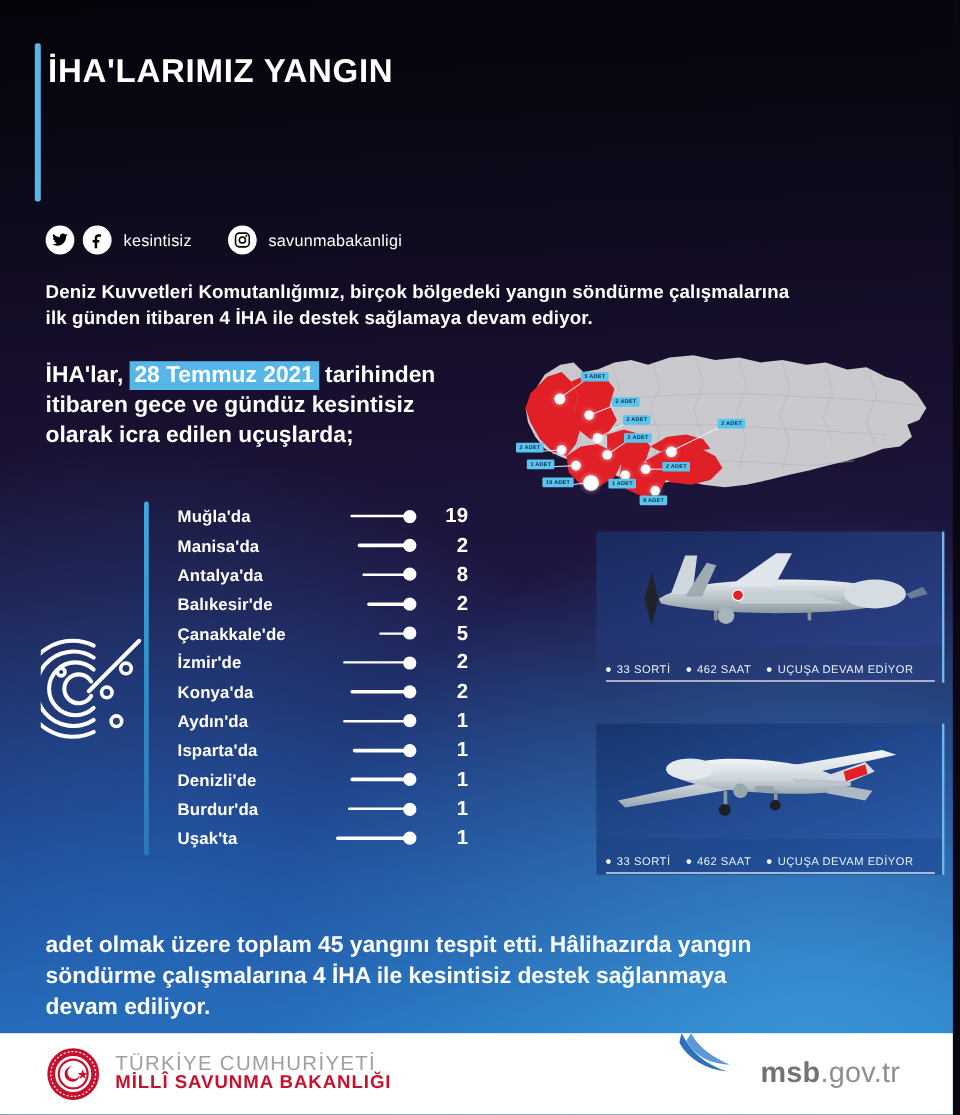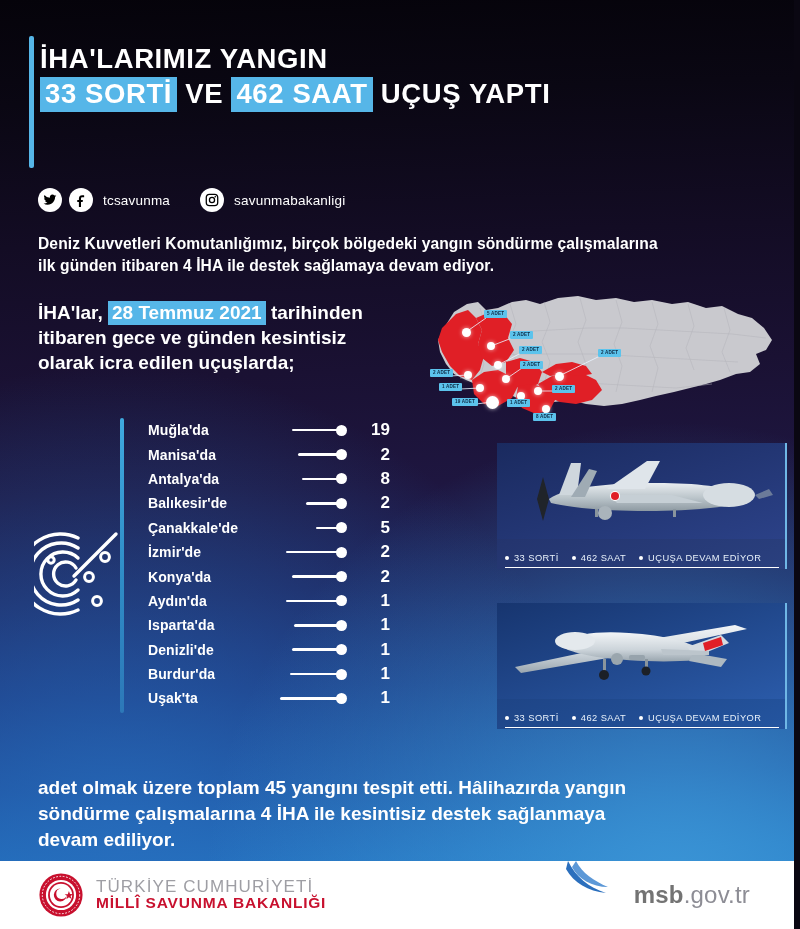--- a/index.html
+++ b/index.html
@@ -194,54 +194,53 @@
 </style>
 </head>
 <body>
 
 <div id="page">
 
   <div id="header">
     <div class="accent-bar"></div>
     <div id="title-block">
       <div class="title-line">İHA'LARIMIZ YANGIN</div>
-      <div class="title-line l3"><span class="hl">33 SORTİ</span> <span>VE</span> <span class="hl">462 SAAT</span> <span>UÇUŞ YAPTI</span></div>
     </div>
   </div>
 
   <div id="social">
     <div class="soc-ico">
       <svg width="14" height="14" viewBox="0 0 24 24">
           <path fill="#000" d="M23 4.9a9 9 0 0 1-2.6.7 4.5 4.5 0 0 0 2-2.5 9 9 0 0 1-2.9 1.1A4.5 4.5 0 0 0 11.7 8a12.8 12.8 0 0 1-9.3-4.7 4.5 4.5 0 0 0 1.4 6 4.5 4.5 0 0 1-2-.6 4.5 4.5 0 0 0 3.6 4.4 4.5 4.5 0 0 1-2 .1 4.5 4.5 0 0 0 4.2 3.1A9 9 0 0 1 1 18.1a12.7 12.7 0 0 0 6.9 2c8.3 0 12.8-6.9 12.8-12.8v-.6A9 9 0 0 0 23 4.9z"></path>
         </svg>
     </div>
     <div class="soc-ico">
       <svg width="14" height="14" viewBox="0 0 24 24">
           <path fill="#000" d="M15.1 7.3h2.3V4.1c-.4-.05-1.8-.17-3.4-.17-3.4 0-5.6 2-5.6 5.7V12H5.6v3.6h2.8V24h3.6v-8.4h2.8l.43-3.6h-3.2V10c0-1.5.4-2.7 1.9-2.7z"></path>
         </svg>
     </div>
-    <div class="soc-handle">tcsavunma</div>
+    <div class="soc-handle">kesintisiz</div>
     <div class="soc-ico">
       <svg width="14" height="14" viewBox="0 0 24 24">
         <rect x="2.2" y="2.2" width="19.6" height="19.6" rx="5.4" fill="none" stroke="#000" stroke-width="2.2"></rect>
         <circle cx="12" cy="12" r="4.4" fill="none" stroke="#000" stroke-width="2.2"></circle>
         <circle cx="17.6" cy="6.4" r="1.4" fill="#000"></circle>
       </svg>
     </div>
     <div class="soc-handle">savunmabakanligi</div>
   </div>
 
   <div id="intro">
     <div>Deniz Kuvvetleri Komutanlığımız, birçok bölgedeki yangın söndürme çalışmalarına</div>
     <div>ilk günden itibaren 4 İHA ile destek sağlamaya devam ediyor.</div>
   </div>
 
   <div id="lead">
     <div><span>İHA'lar,</span> <span class="hl">28 Temmuz 2021</span> <span>tarihinden</span></div>
-    <div>itibaren  gece ve günden kesintisiz</div>
+    <div>itibaren  gece ve gündüz kesintisiz</div>
     <div>olarak  icra edilen uçuşlarda;</div>
   </div>
 
   <div id="map">
     <svg width="372" height="140" viewBox="0 0 372 140">
 
       <path fill="#c9c9ce" d="M24,40 L34,24 L47,16 L58,14 L66,22 L78,20 L92,14 L106,12 L120,16 L138,10 L158,8 L176,12 L196,10 L214,14 L232,12 L252,16 L268,14 L286,20 L302,18 L318,26 L332,30 L344,40 L352,52 L346,62 L336,66 L340,76 L330,84 L316,86 L300,92 L286,96 L270,100 L254,104 L236,108 L220,112 L202,116 L184,118 L166,116 L150,112 L134,114 L118,116 L102,112 L88,106 L74,102 L60,98 L46,92 L34,86 L26,76 L20,64 L18,52 Z"></path>
 
       <g stroke="#b4b4bb" stroke-width="0.6" fill="none" opacity="0.85">
         <path d="M60,20 L66,40 L58,58 L64,76 L58,94"></path>

